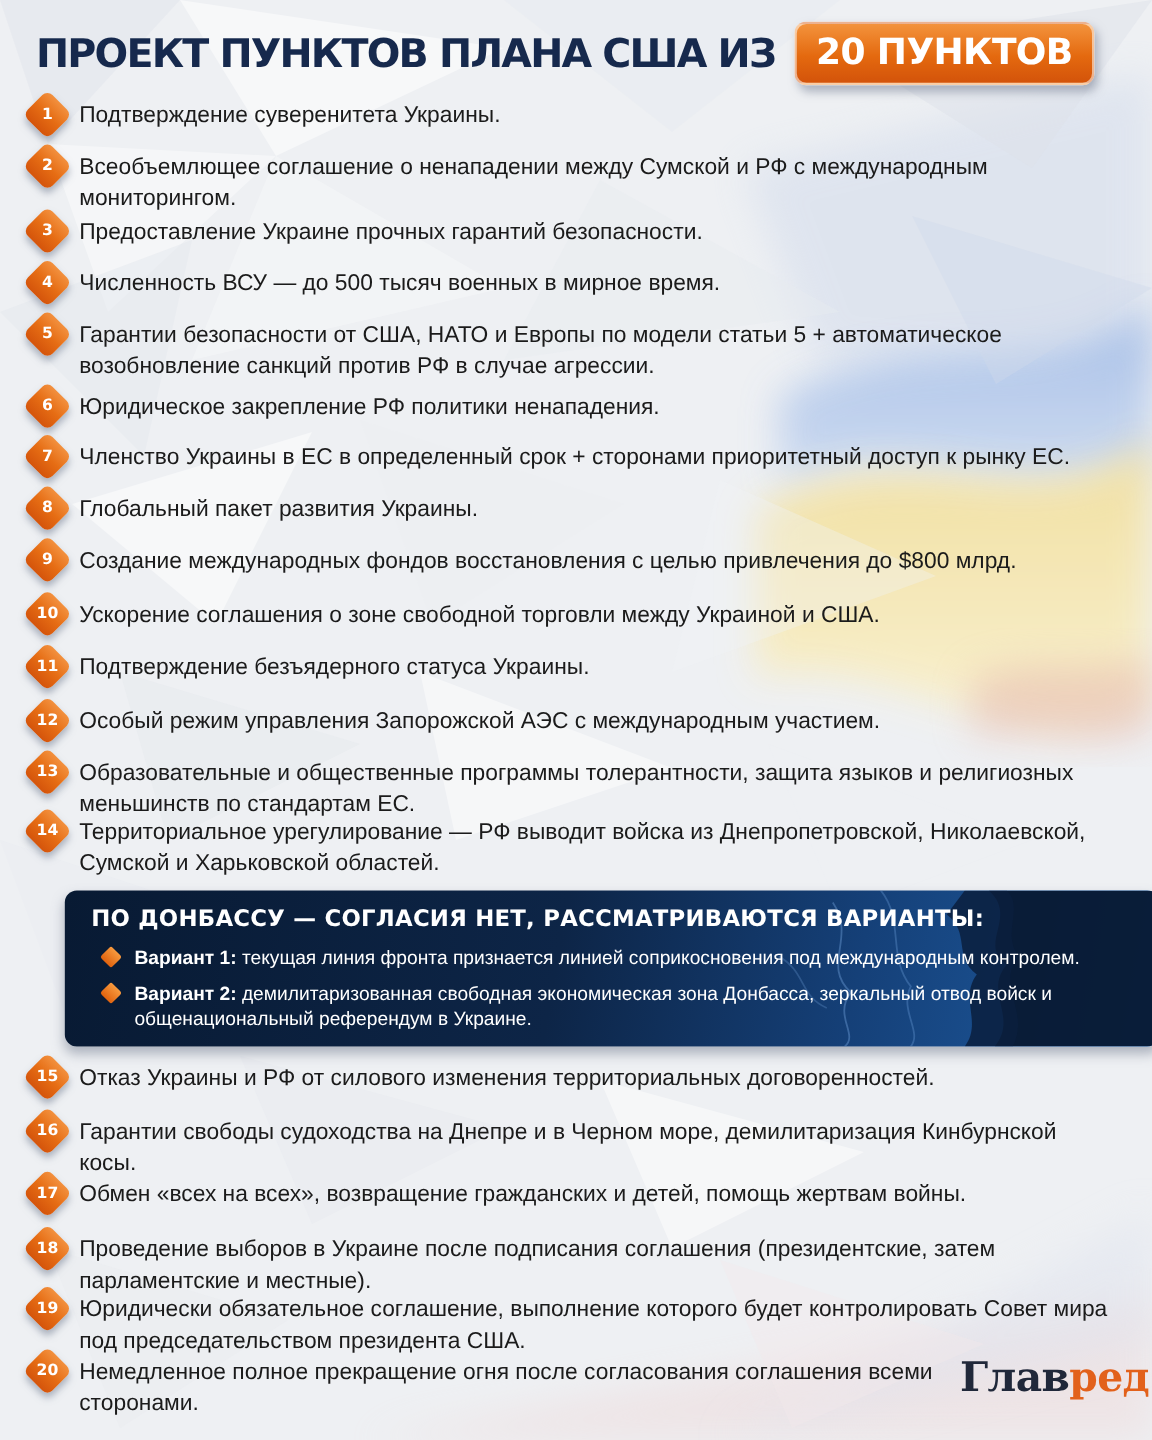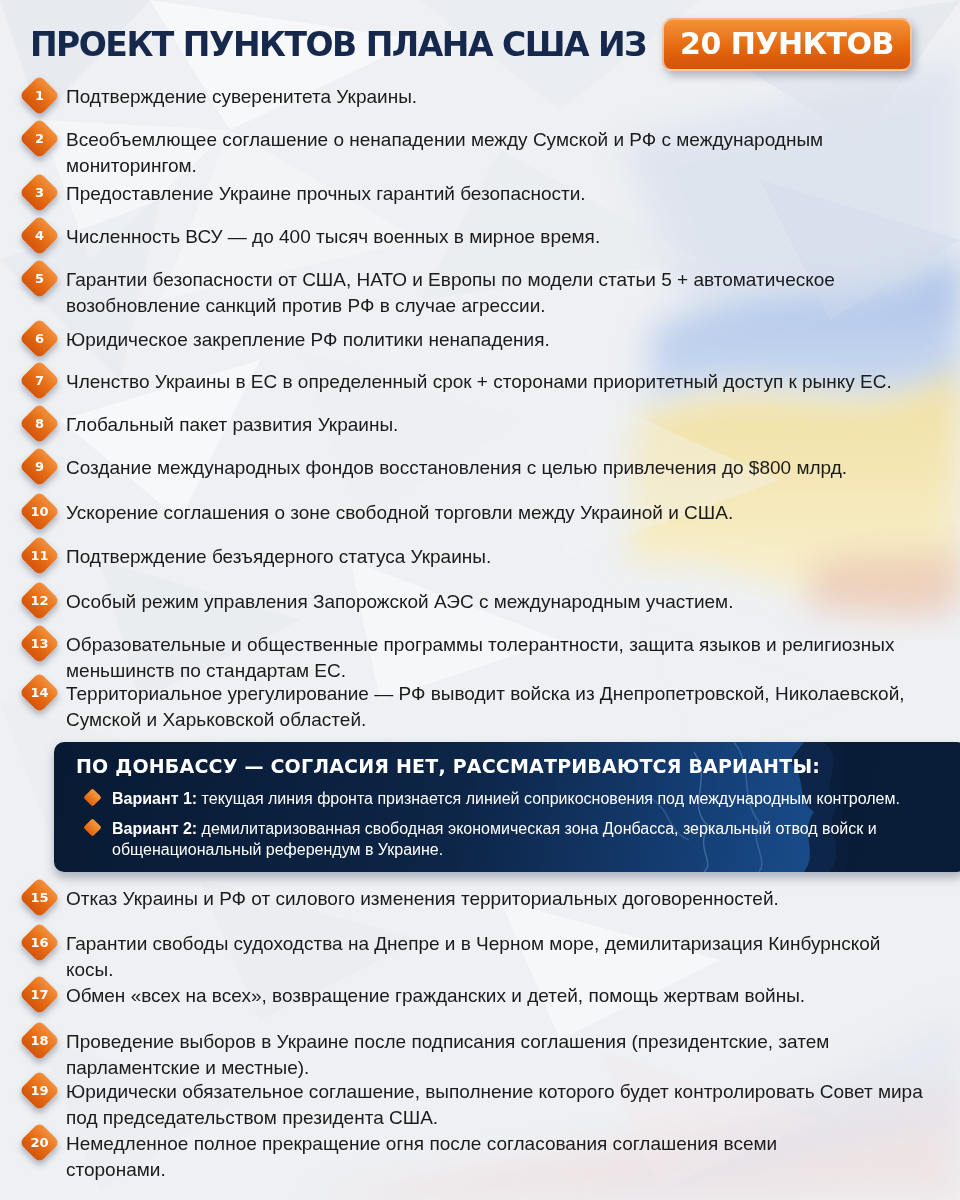--- a/index.html
+++ b/index.html
@@ -156,21 +156,21 @@
   <div class="item" style="top:181px">
       <div class="diamond">
         <span>3</span>
       </div>
       <div class="item-text">Предоставление Украине прочных гарантий безопасности.</div>
     </div>
   <div class="item" style="top:224px">
       <div class="diamond">
         <span>4</span>
       </div>
-      <div class="item-text">Численность ВСУ — до 400 тысяч военных в мирное время.</div>
+      <div class="item-text">Численность ВСУ — до 500 тысяч военных в мирное время.</div>
     </div>
   <div class="item" style="top:267px">
       <div class="diamond">
         <span>5</span>
       </div>
       <div class="item-text">Гарантии безопасности от США, НАТО и Европы по модели статьи 5 + автоматическое
 возобновление санкций против РФ в случае агрессии.</div>
     </div>
   <div class="item" style="top:327px">
       <div class="diamond">
@@ -284,14 +284,15 @@
 под председательством президента США.</div>
     </div>
   <div class="item" style="top:1131px">
       <div class="diamond">
         <span>20</span>
       </div>
       <div class="item-text" style="width:740px">Немедленное полное прекращение огня после согласования соглашения всеми
 сторонами.</div>
     </div>
 
+  <div class="logo"><span class="p1">Глав</span><span class="p2">ред</span></div>
 
 </div>
 
 </body></html>

